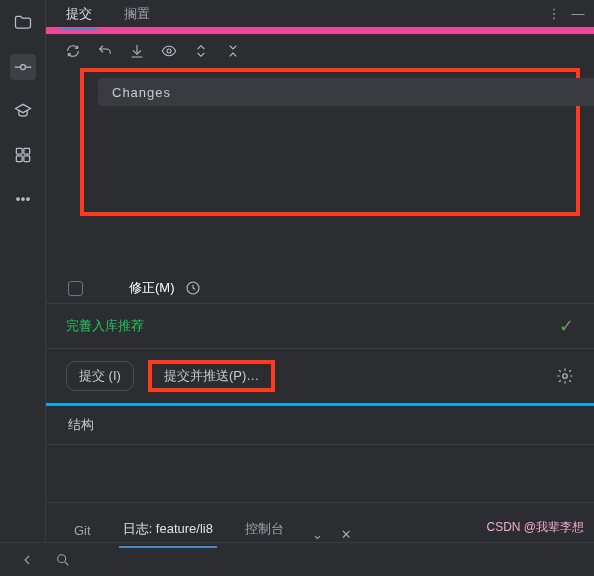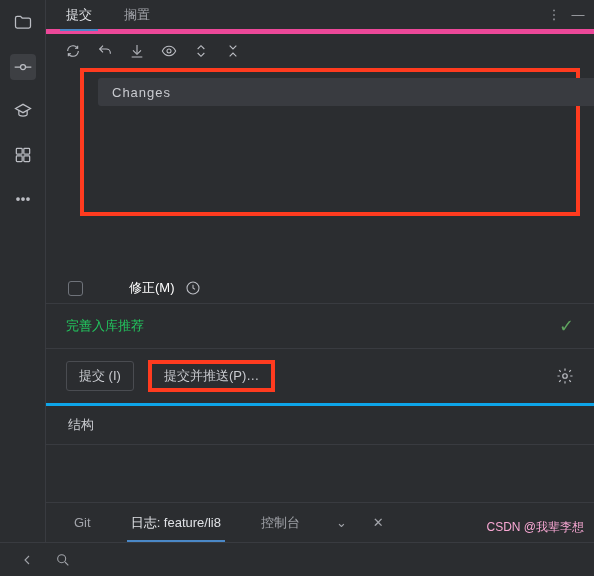--- a/index.html
+++ b/index.html
@@ -17,21 +17,21 @@
     }
     .act-icon {
       width: 26px; height: 26px; display: flex; align-items: center;
       justify-content: center; border-radius: 4px; cursor: pointer;
     }
     .act-icon.selected { background: #3d3f43; }
     .act-icon svg { stroke: #bcbec4; fill: none; stroke-width: 1.5; }
     
     .panel { flex: 1; display: flex; flex-direction: column; background: #2b2d30; min-height: 0; }
     .tabs {
-      height: 34px; display: flex; align-items: center; border-bottom: 5px solid #ec4899;
+      height: 34px; display: flex; align-items: center; border-bottom: 7px solid #ec4899;
       padding: 12px 6px; gap: 4px;
     }
     .tab {
       padding: 6px 14px; cursor: pointer; color: #a2a4aa; position: relative;
     }
     .tab.active { color: #dfe1e5; }
     .tab.active::after {
       content: ""; position: absolute; left: 8px; right: 8px; bottom: -1px;
       height: 2px; background: #4a88c7;
     }
@@ -64,31 +64,31 @@
       display: flex; align-items: center; padding: 6px 20px; border-top: 1px solid #393b40;
       border-bottom: 1px solid #393b40; height: 46px;
     }
     .commit-msg { flex: 1; color: #22c55e; }
     .check-icon { color: #5fa35f; font-size: 18px; }
     .buttons-row {
       display: flex; align-items: center; gap: 14px; padding: 8px 20px; height: 54px;
     }
     .btn {
       border: 1px solid #4a4c51; background: transparent; color: #c9cbd0;
-      padding: 5px 12px; border-radius: 3px; cursor: pointer; font-size: 13px;
+      padding: 5px 12px; border-radius: 9px; cursor: pointer; font-size: 13px;
     }
     .red-box2 { border: 4px solid #ff3b1f; padding: 3px 12px; }
     .red-box2 .btn-inner { color: #c9cbd0; }
     .gear { margin-left: auto; }
     .structure-row {
       border-top: 3px solid #0ea5e9; border-bottom: 1px solid #393b40;
       padding: 10px 22px; color: #c9cbd0;
     }
     .bottom-tabs {
-      height: 40px; display: flex; align-items: center; gap: 20px;
+      height: 40px; display: flex; align-items: flex-end; gap: 12px;
       padding: 0 18px; border-top: 1px solid #393b40;
     }
     .btab { padding: 4px 10px; color: #a2a4aa; cursor: pointer; position: relative; }
     .btab.active { color: #dfe1e5; }
     .btab.active::after {
       content: ""; position: absolute; left: 6px; right: 6px; bottom: -6px;
       height: 2px; background: #4a88c7;
     }
     .update-info { color: #a2a4aa; margin-left: 12px; }
     .chev { margin-left: 6px; color: #a2a4aa; cursor: pointer; }

